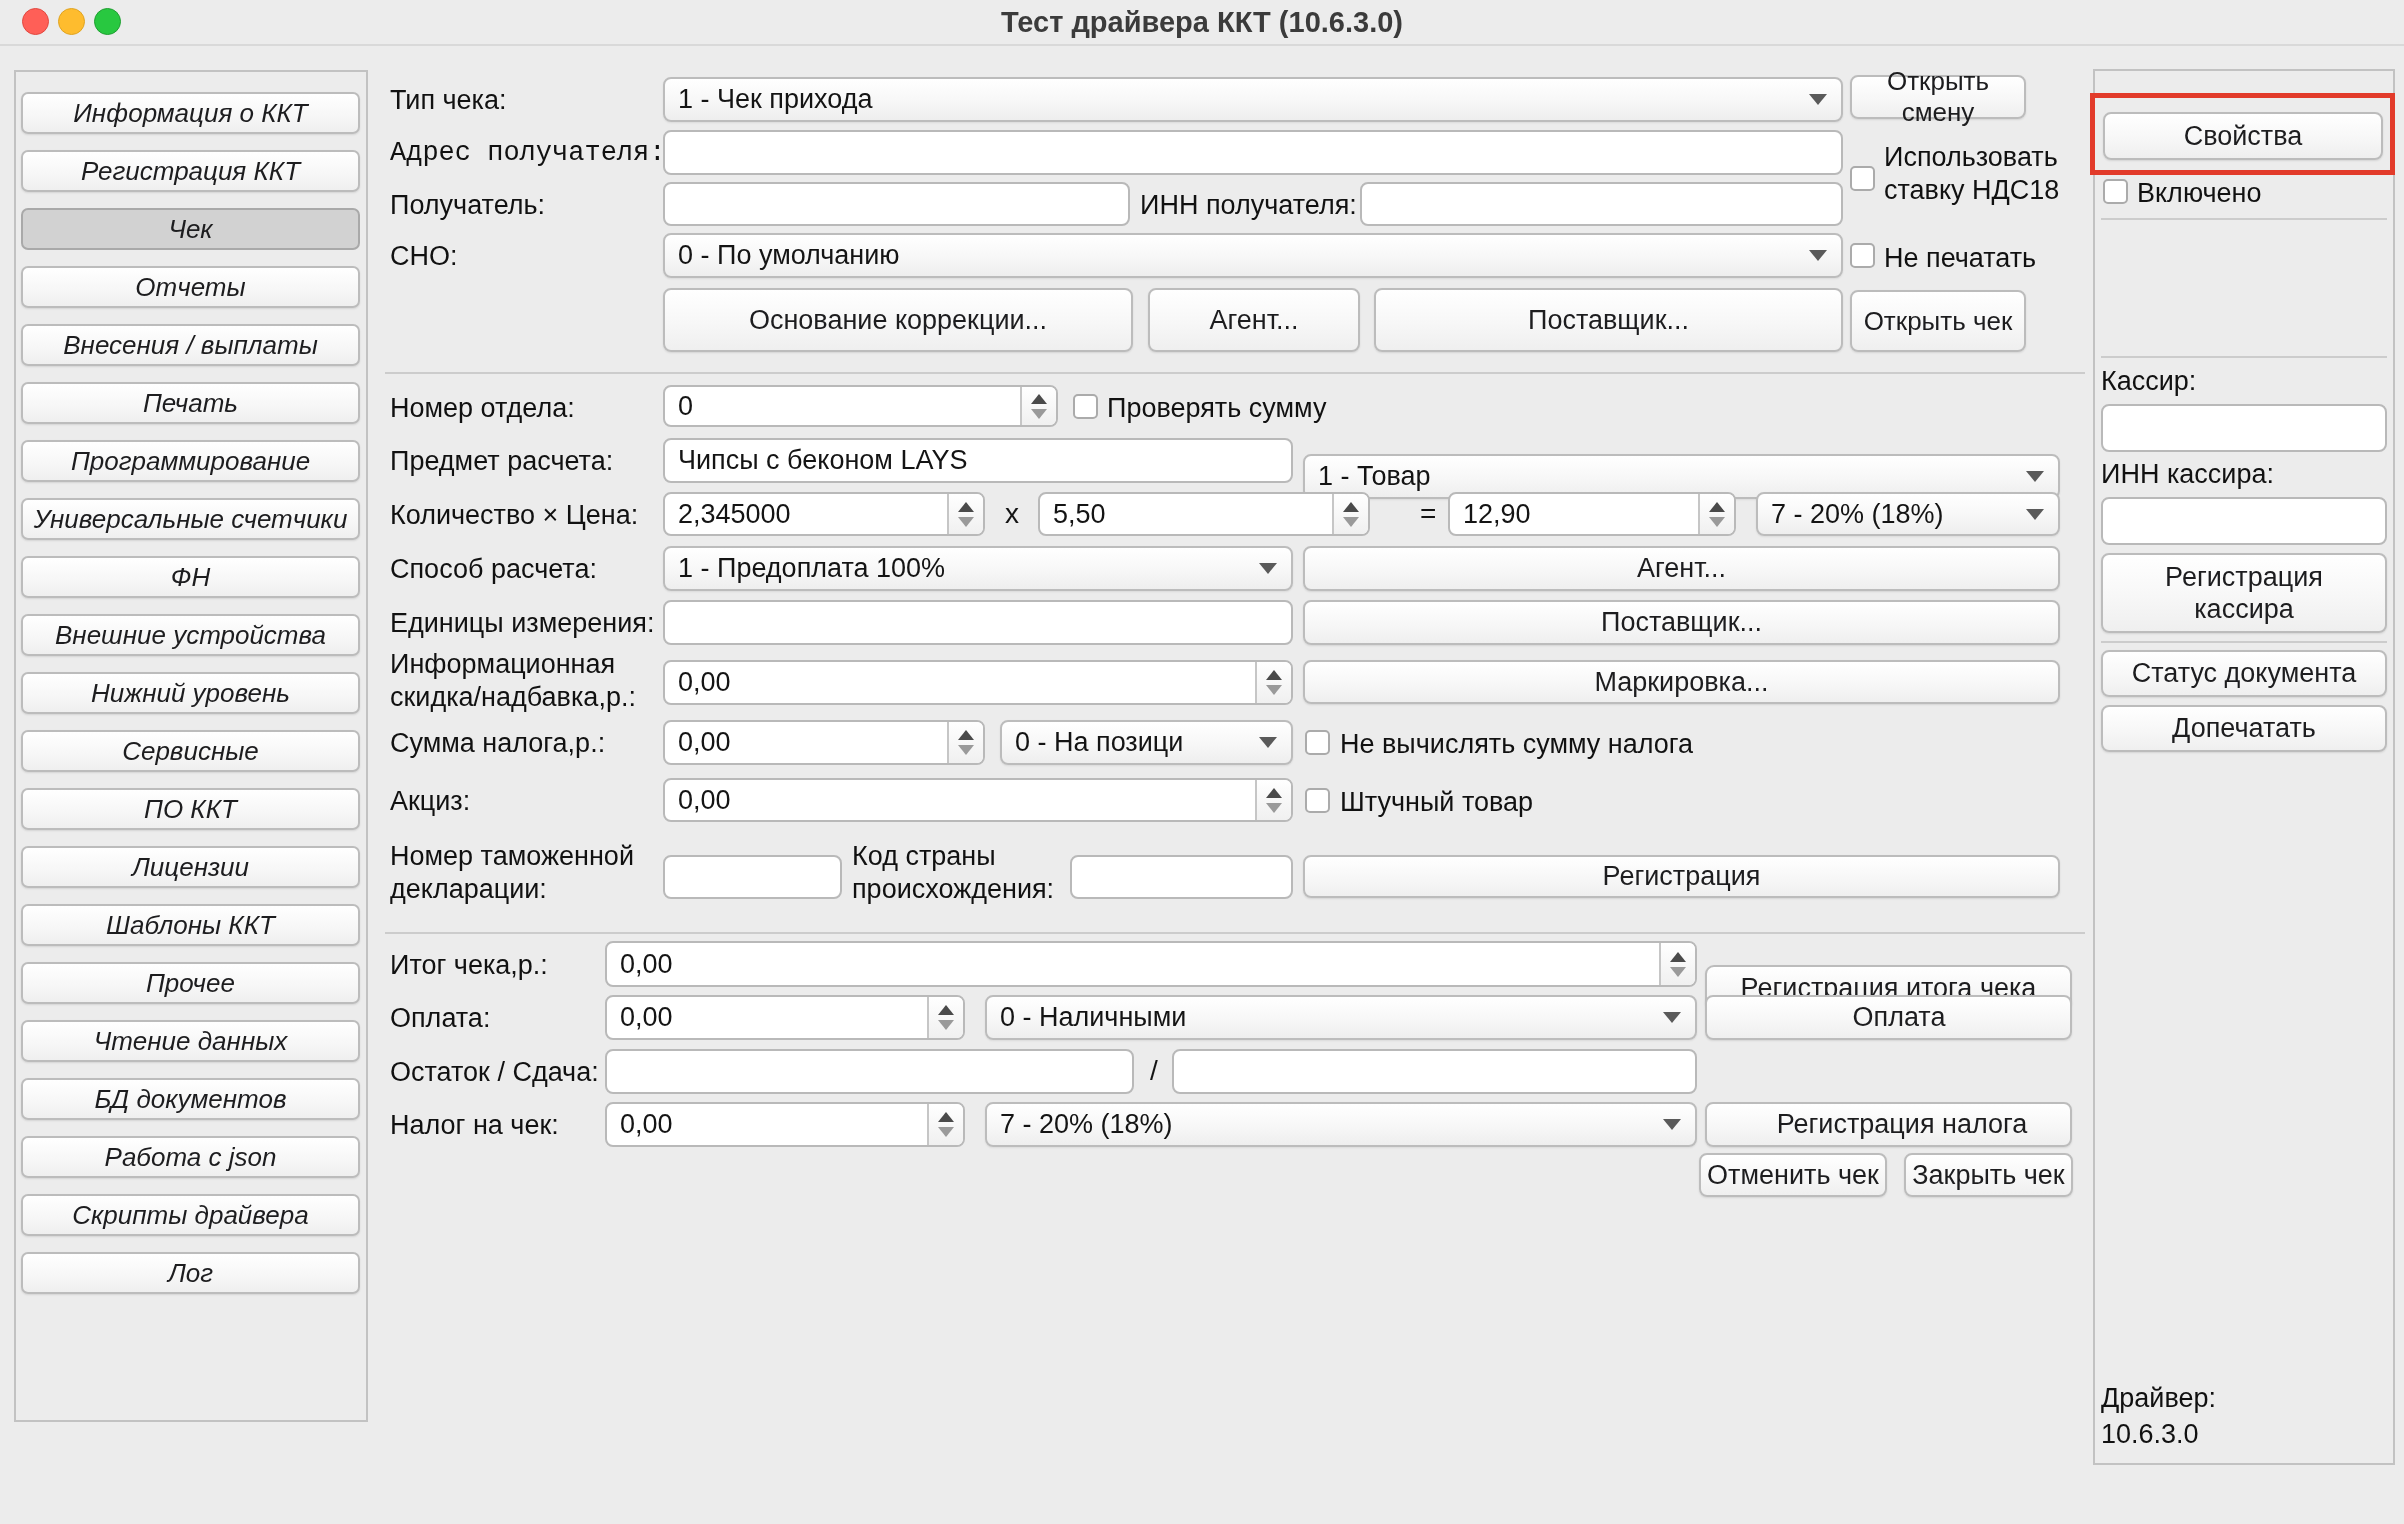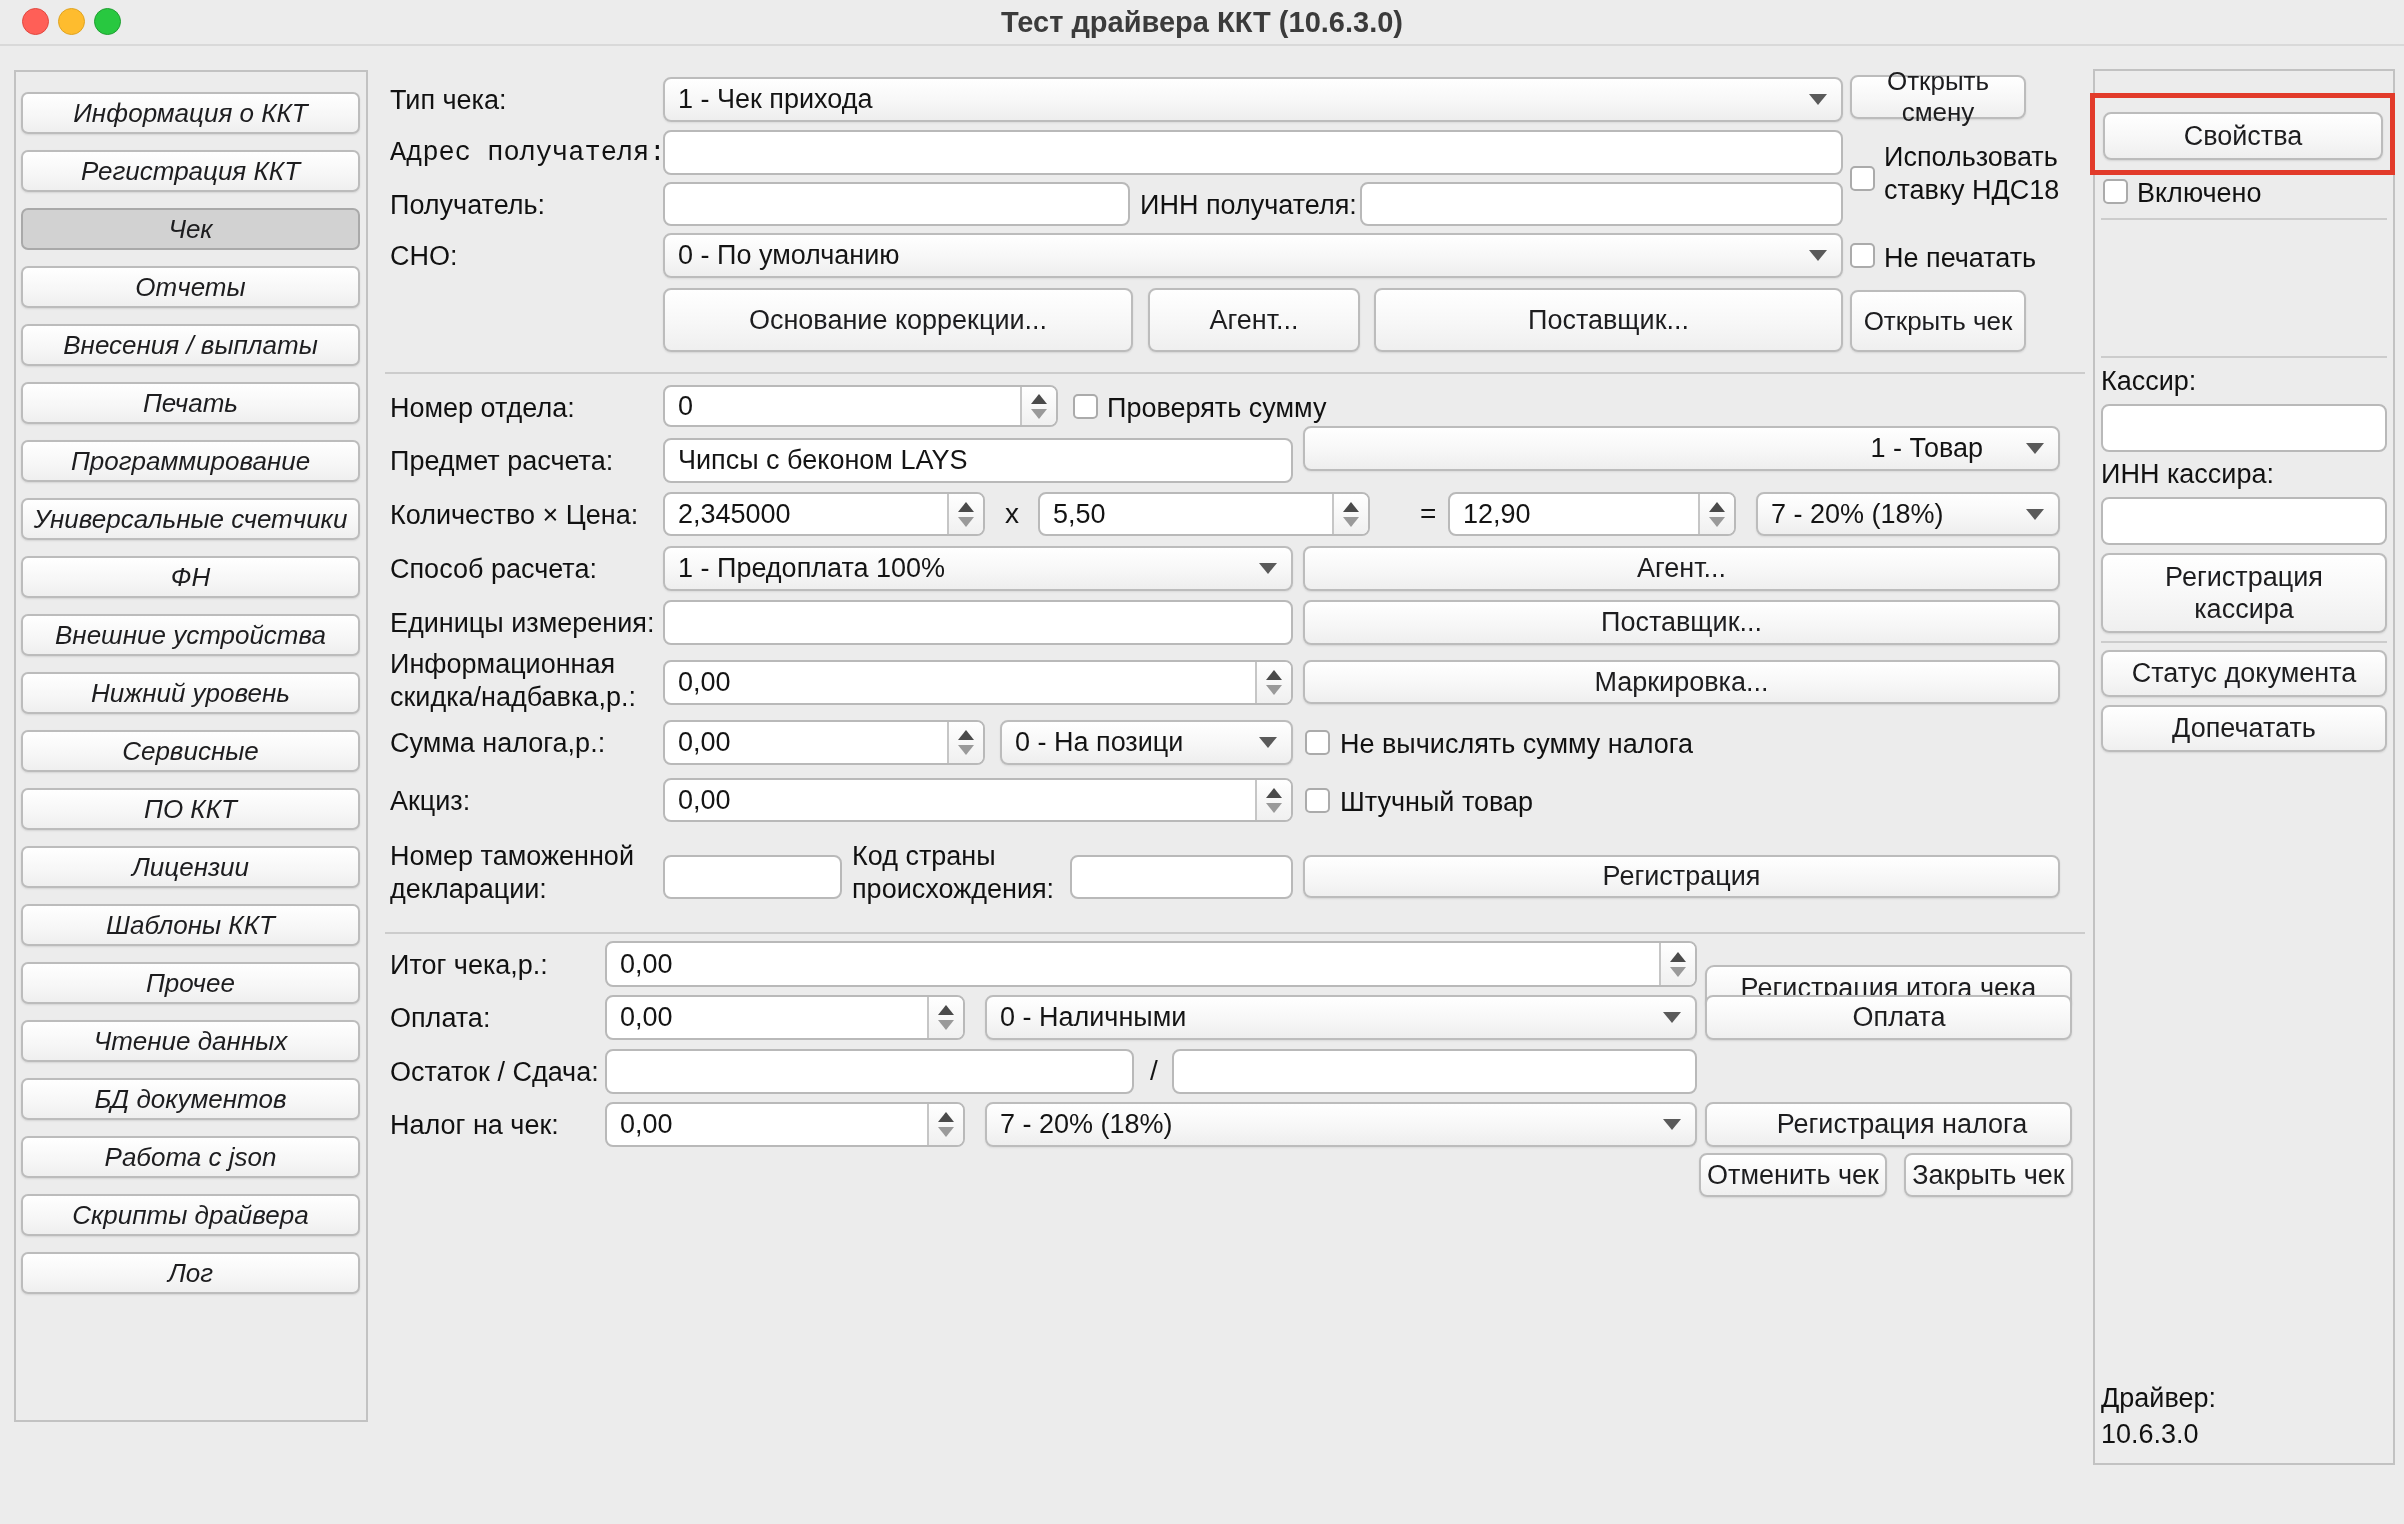--- a/index.html
+++ b/index.html
@@ -49,21 +49,20 @@
   .tri-up{width:0;height:0;border-left:8px solid transparent;border-right:8px solid transparent;border-bottom:10px solid #4a4a4a;}
   .tri-down{width:0;height:0;border-left:8px solid transparent;border-right:8px solid transparent;border-top:10px solid #9a9a9a;}
 
   .combo{
     position:absolute;box-sizing:border-box;
     background:linear-gradient(180deg,#ffffff 0%,#f7f7f7 55%,#eeeeee 100%);
     border:2px solid #bcbcbc;border-radius:8px;
     display:flex;align-items:center;
     font-size:27px;color:#141414;
     box-shadow:0 1px 2px rgba(0,0,0,0.08);
-    gap:43px;
   }
   .combo .ctext{flex:1;padding-left:13px;white-space:nowrap;overflow:hidden;}
   .arrow-down{width:0;height:0;border-left:9px solid transparent;border-right:9px solid transparent;border-top:11px solid #5a5a5a;margin-right:14px;flex:0 0 auto;}
 
   .chk{position:absolute;width:25px;height:25px;background:#fff;border:2px solid #ababab;border-radius:5px;box-sizing:border-box;}
   .sep-h{position:absolute;height:2px;background:#cccccc;}
   .op{position:absolute;font-size:28px;color:#141414;}
 
   .wrapspan{display:inline-block;white-space:normal;text-align:center;line-height:32px;}
   .red-rect{position:absolute;border:5px solid #e23b2a;box-sizing:border-box;background:transparent;pointer-events:none;}
@@ -151,21 +150,21 @@
       <i class="tri-down"></i>
     </span>
 </div>
 <div class="chk" style="left:1073px;top:394px;"></div>
 <div class="lbl" style="left:1107px;top:393px;">Проверять сумму</div>
 
 <div class="lbl" style="left:390px;top:446px;">Предмет расчета:</div>
 <div class="field" style="left:663px;top:438px;width:630px;height:45px;">
   <input value="Чипсы с беконом LAYS" style="">
 </div>
-<div class="combo" style="left:1303px;top:426px;width:757px;height:45px;text-align:right;">
+<div class="combo" style="left:1303px;top:454px;width:757px;height:45px;">
   <span class="ctext">1 - Товар</span>
   <span class="arrow-down"></span>
 </div>
 
 <div class="lbl" style="left:390px;top:500px;">Количество × Цена:</div>
 <div class="field" style="left:663px;top:492px;width:322px;height:44px;">
   <input value="2,345000" style="">
   <span class="stepper">
       <i class="tri-up"></i>
       <i class="tri-down"></i>

